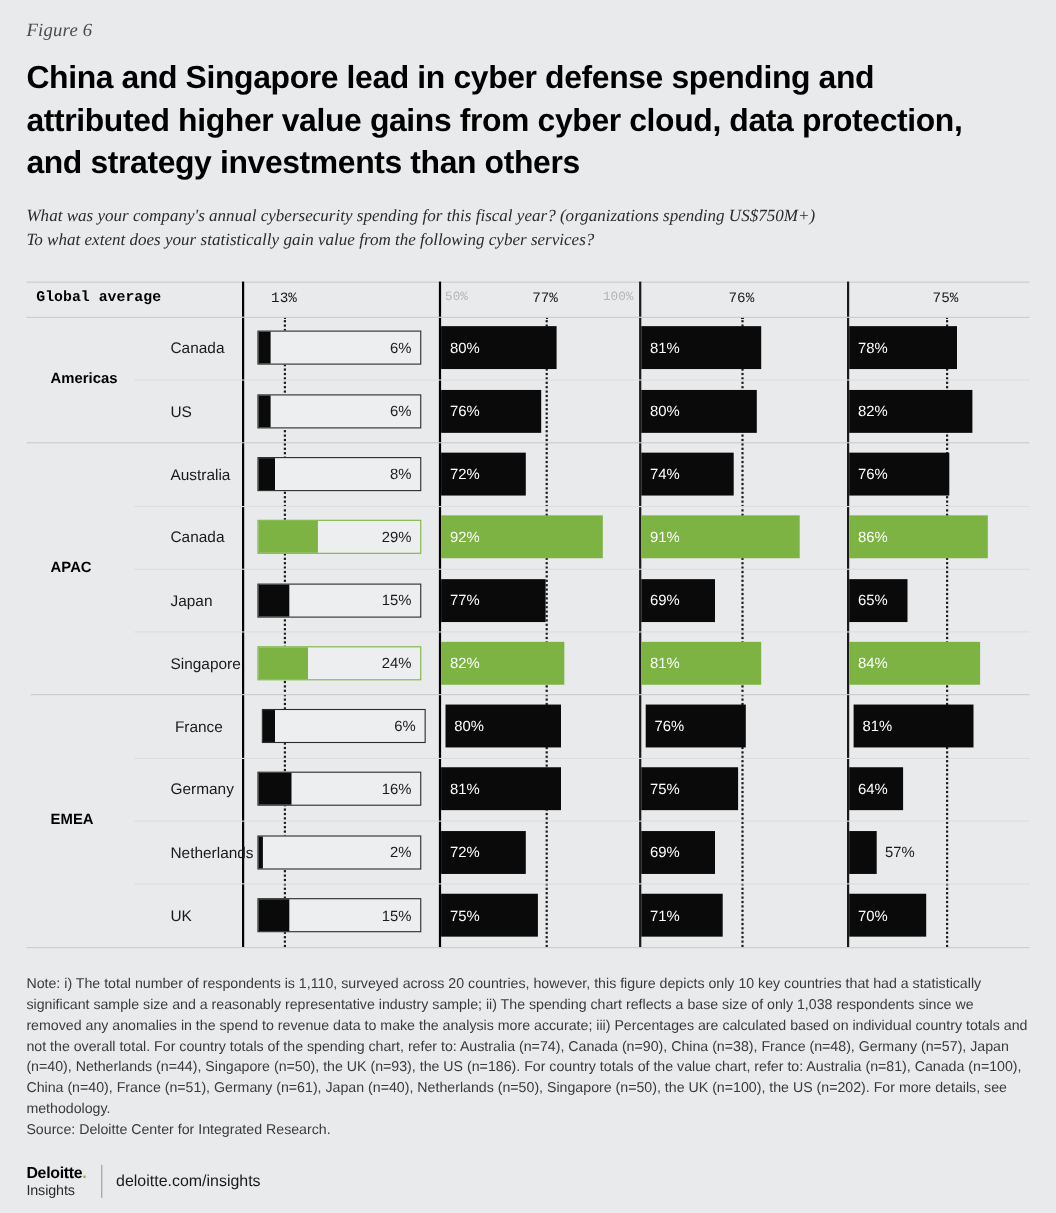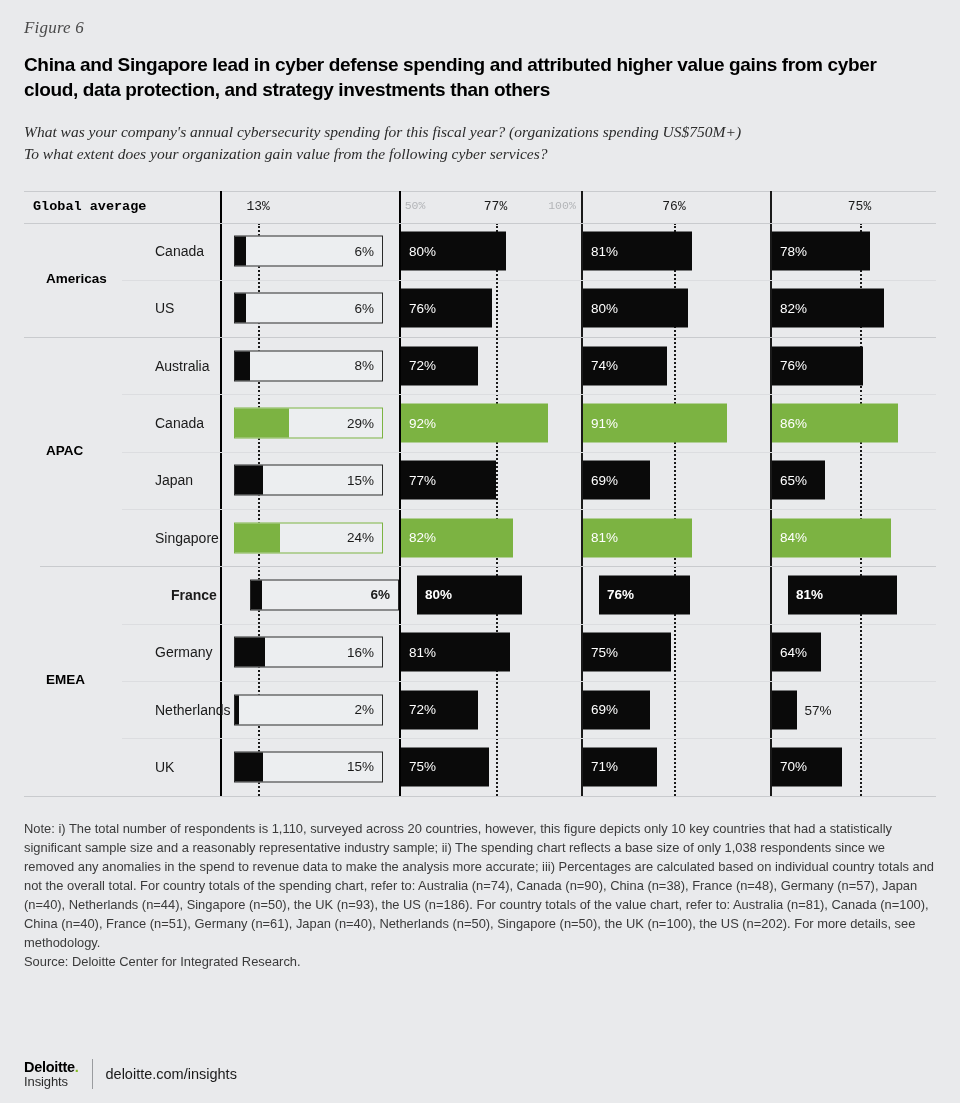--- a/index.html
+++ b/index.html
@@ -15,21 +15,21 @@
   
   .fig-label {
     font-family: "Liberation Serif", serif;
     font-style: italic;
     font-size: 17px;
     color: #4a4a4a;
     padding-top: 18px;
     letter-spacing: .2px;
   }
   .headline {
-    font-size: 19px;
+    font-size: 29px;
     font-weight: bold;
     line-height: 1.33;
     letter-spacing: -0.35px;
     margin-top: 14px;
     color: #000;
     max-width: 895px;
   }
   .subq {
     font-family: "Liberation Serif", serif;
     font-style: italic;
@@ -150,21 +150,21 @@
 </style>
 </head>
 <body>
 
 <div class="page">
 
   <div class="fig-label">Figure 6</div>
   <div class="headline">China and Singapore lead in cyber defense spending and attributed higher value gains from cyber cloud, data protection, and strategy investments than others</div>
   <div class="subq">
     <div>What was your company's annual cybersecurity spending for this fiscal year? (organizations spending US$750M+)</div>
-    <div>To what extent does your organization gain value from the following cyber services?</div>
+    <div>To what extent does your statistically gain value from the following cyber services?</div>
   </div>
 
   <div class="chart" id="chart">
       <div class="grow">
         <div class="sep" style="position:absolute;left:0;right:0;top:0;height:1px;background:#c9cbce;"></div>
         <div class="vrule" style="left:196px;top:0;height:32px;"></div>
         <div class="vrule" style="left:375px;top:0;height:32px;"></div>
         <div class="vrule thin" style="left:557px;top:0;height:32px;"></div>
         <div class="vrule thin" style="left:746px;top:0;height:32px;"></div>
         <div class="glabel">Global average</div>
@@ -279,21 +279,21 @@
           <div class="vbar green" style="left:377px;width:112px;">
             <div class="vlab">82%</div>
           </div>
           <div class="vbar green" style="left:559px;width:108.5px;">
             <div class="vlab">81%</div>
           </div>
           <div class="vbar green" style="left:748px;width:119px;">
             <div class="vlab">84%</div>
           </div>
         </div>
-        <div class="row" style="position:absolute;left:16px;right:0;top:343.79999999999995px;font-weight:bold;">
+        <div class="row" style="position:absolute;left:4px;right:0;top:343.79999999999995px;">
           <div class="sep strong" style="left:0px;right:0;"></div>
           <div class="cname">France</div>
           <div class="spendbox" style="left:210px;width:149px;">
             <div class="spendfill" style="width:11.16px;"></div>
             <div class="spendlab">6%</div>
           </div>
           <div class="vbar" style="left:377px;width:105px;">
             <div class="vlab">80%</div>
           </div>
           <div class="vbar" style="left:559px;width:91px;">

